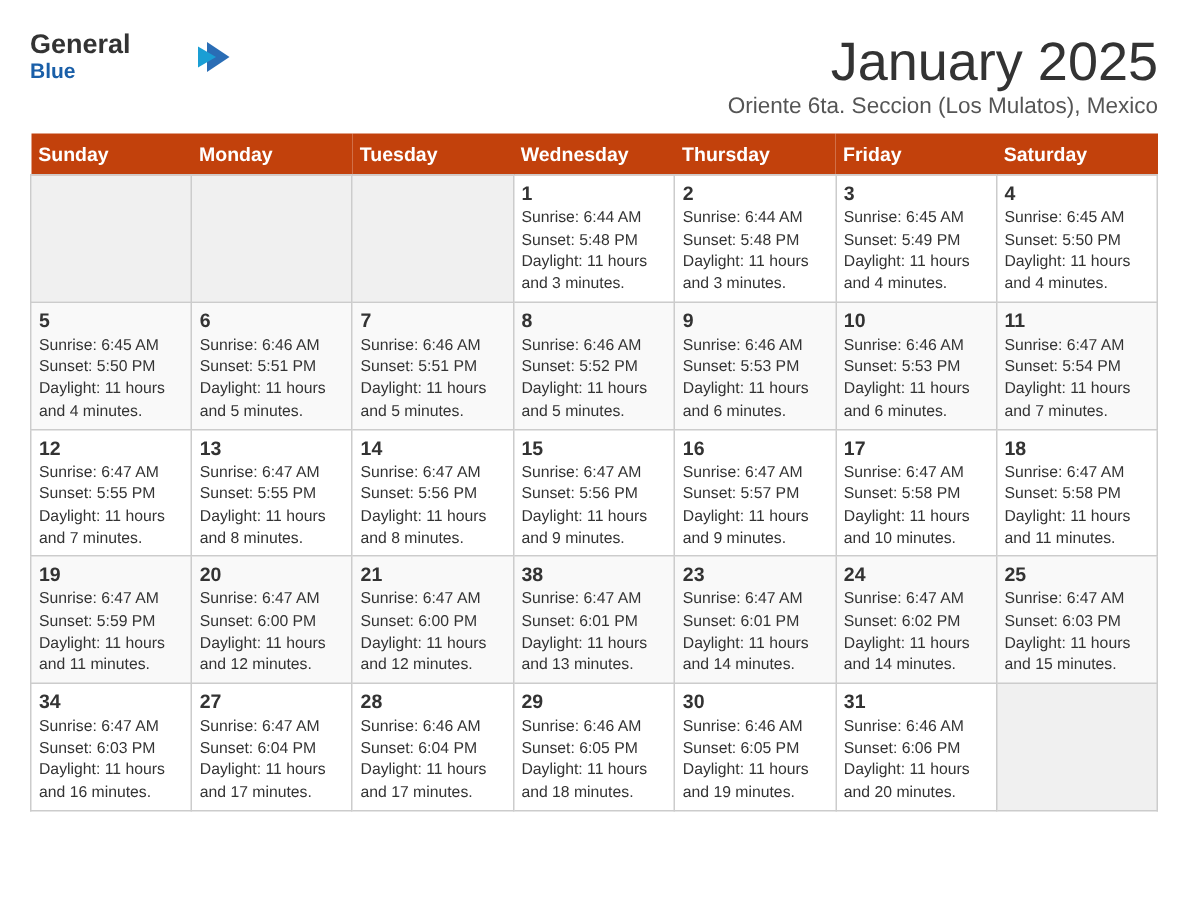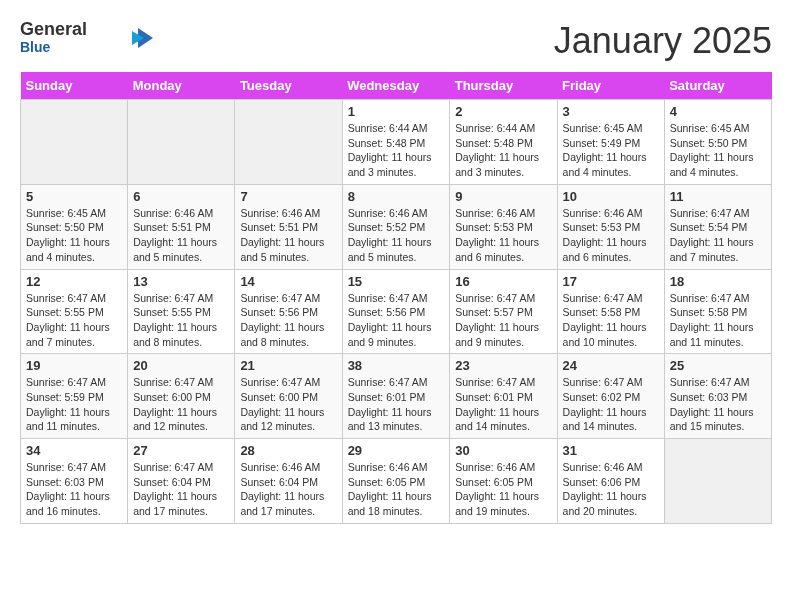--- a/index.html
+++ b/index.html
@@ -53,21 +53,21 @@
     .subtitle {
       font-size: 15px;
       color: #555;
     }
     .calendar {
       width: 100%;
       border-collapse: collapse;
       font-size: 11px;
     }
     .calendar th {
-      background-color: #d946ef;
+      background-color: #c2410c;
       color: #fff;
       text-align: left;
       padding: 6px 5px;
       font-size: 13px;
       font-weight: bold;
     }
     .calendar td {
       border: 1px solid #ccc;
       vertical-align: top;
       padding: 4px 5px;
@@ -103,20 +103,21 @@
       <span class="logo-general">General</span>
       <span class="logo-blue">Blue</span>
     </div>
     <svg class="logo-icon" viewBox="0 0 30 30">
       <polygon points="10,5 25,15 10,25" fill="#2a6db5"></polygon>
       <polygon points="4,8 16,15 4,22" fill="#1a9ed4"></polygon>
     </svg>
   </div>
   <div class="title-block">
     <div class="month-title">January 2025</div>
+    <div class="subtitle">Oriente 6ta. Seccion (Los Mulatos), Mexico</div>
   </div>
 </div>
 
 <table class="calendar">
   <thead>
     <tr>
     <th>Sunday</th>
         <th>Monday</th>
         <th>Tuesday</th>
         <th>Wednesday</th>

